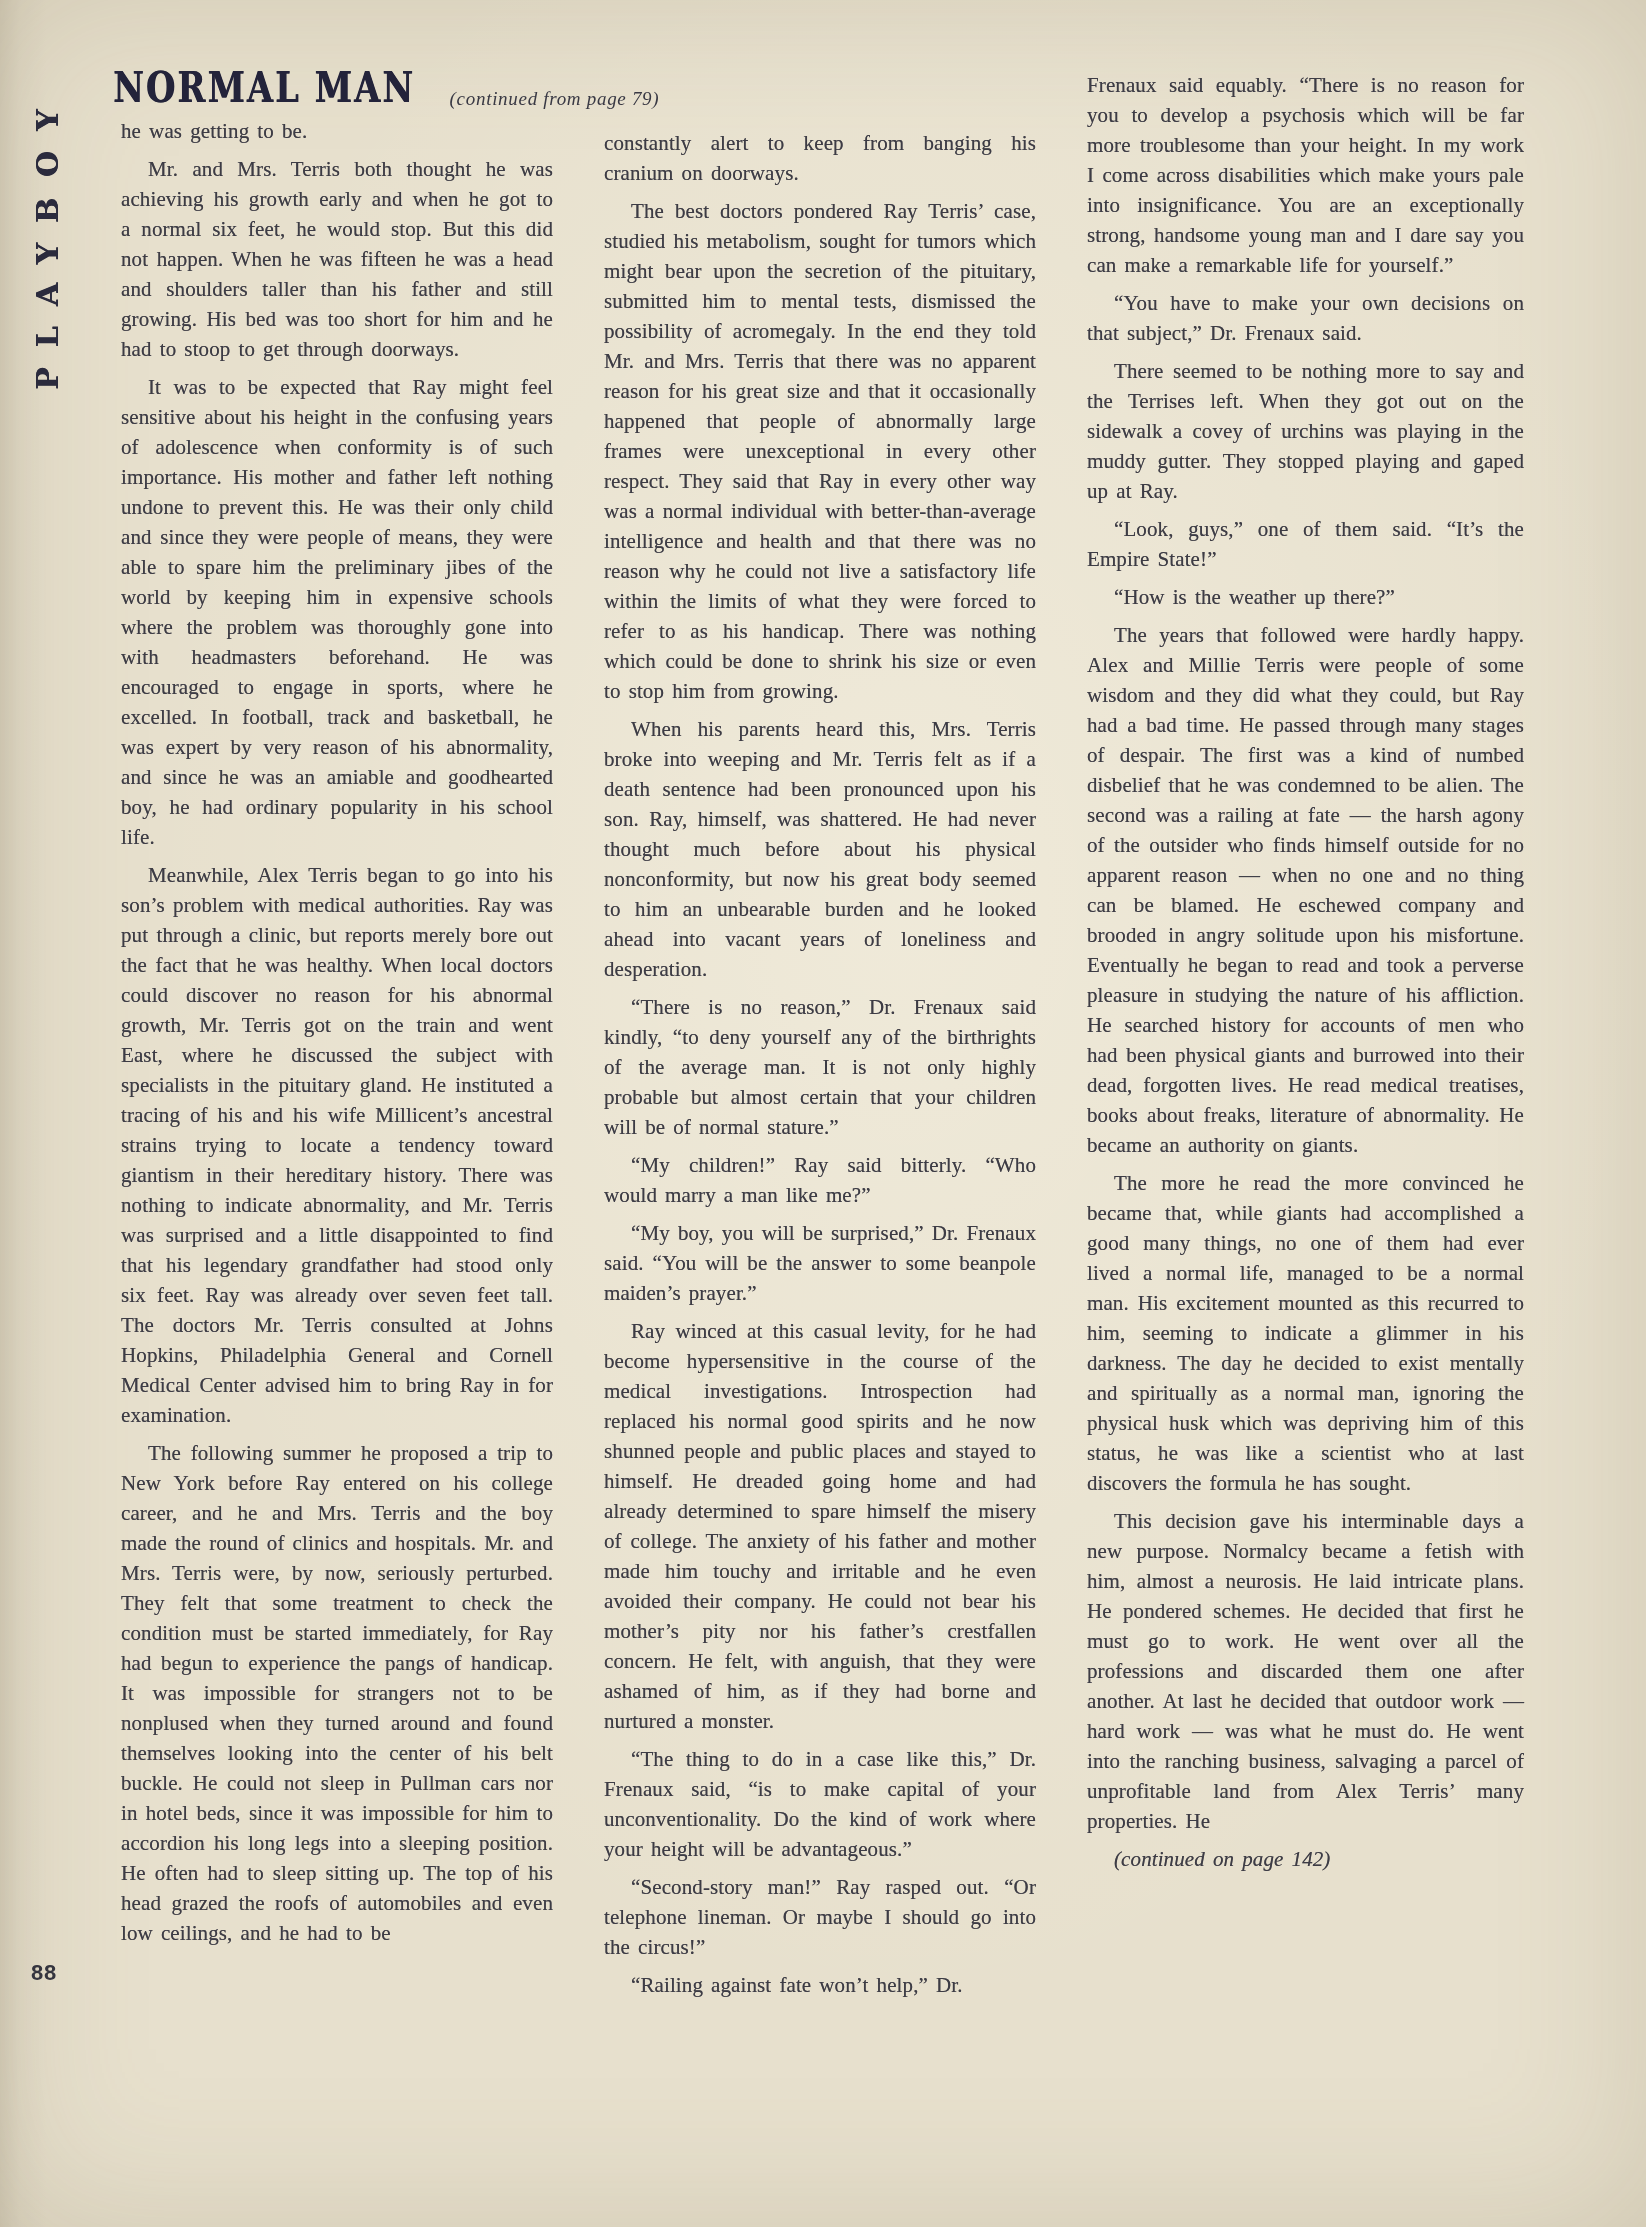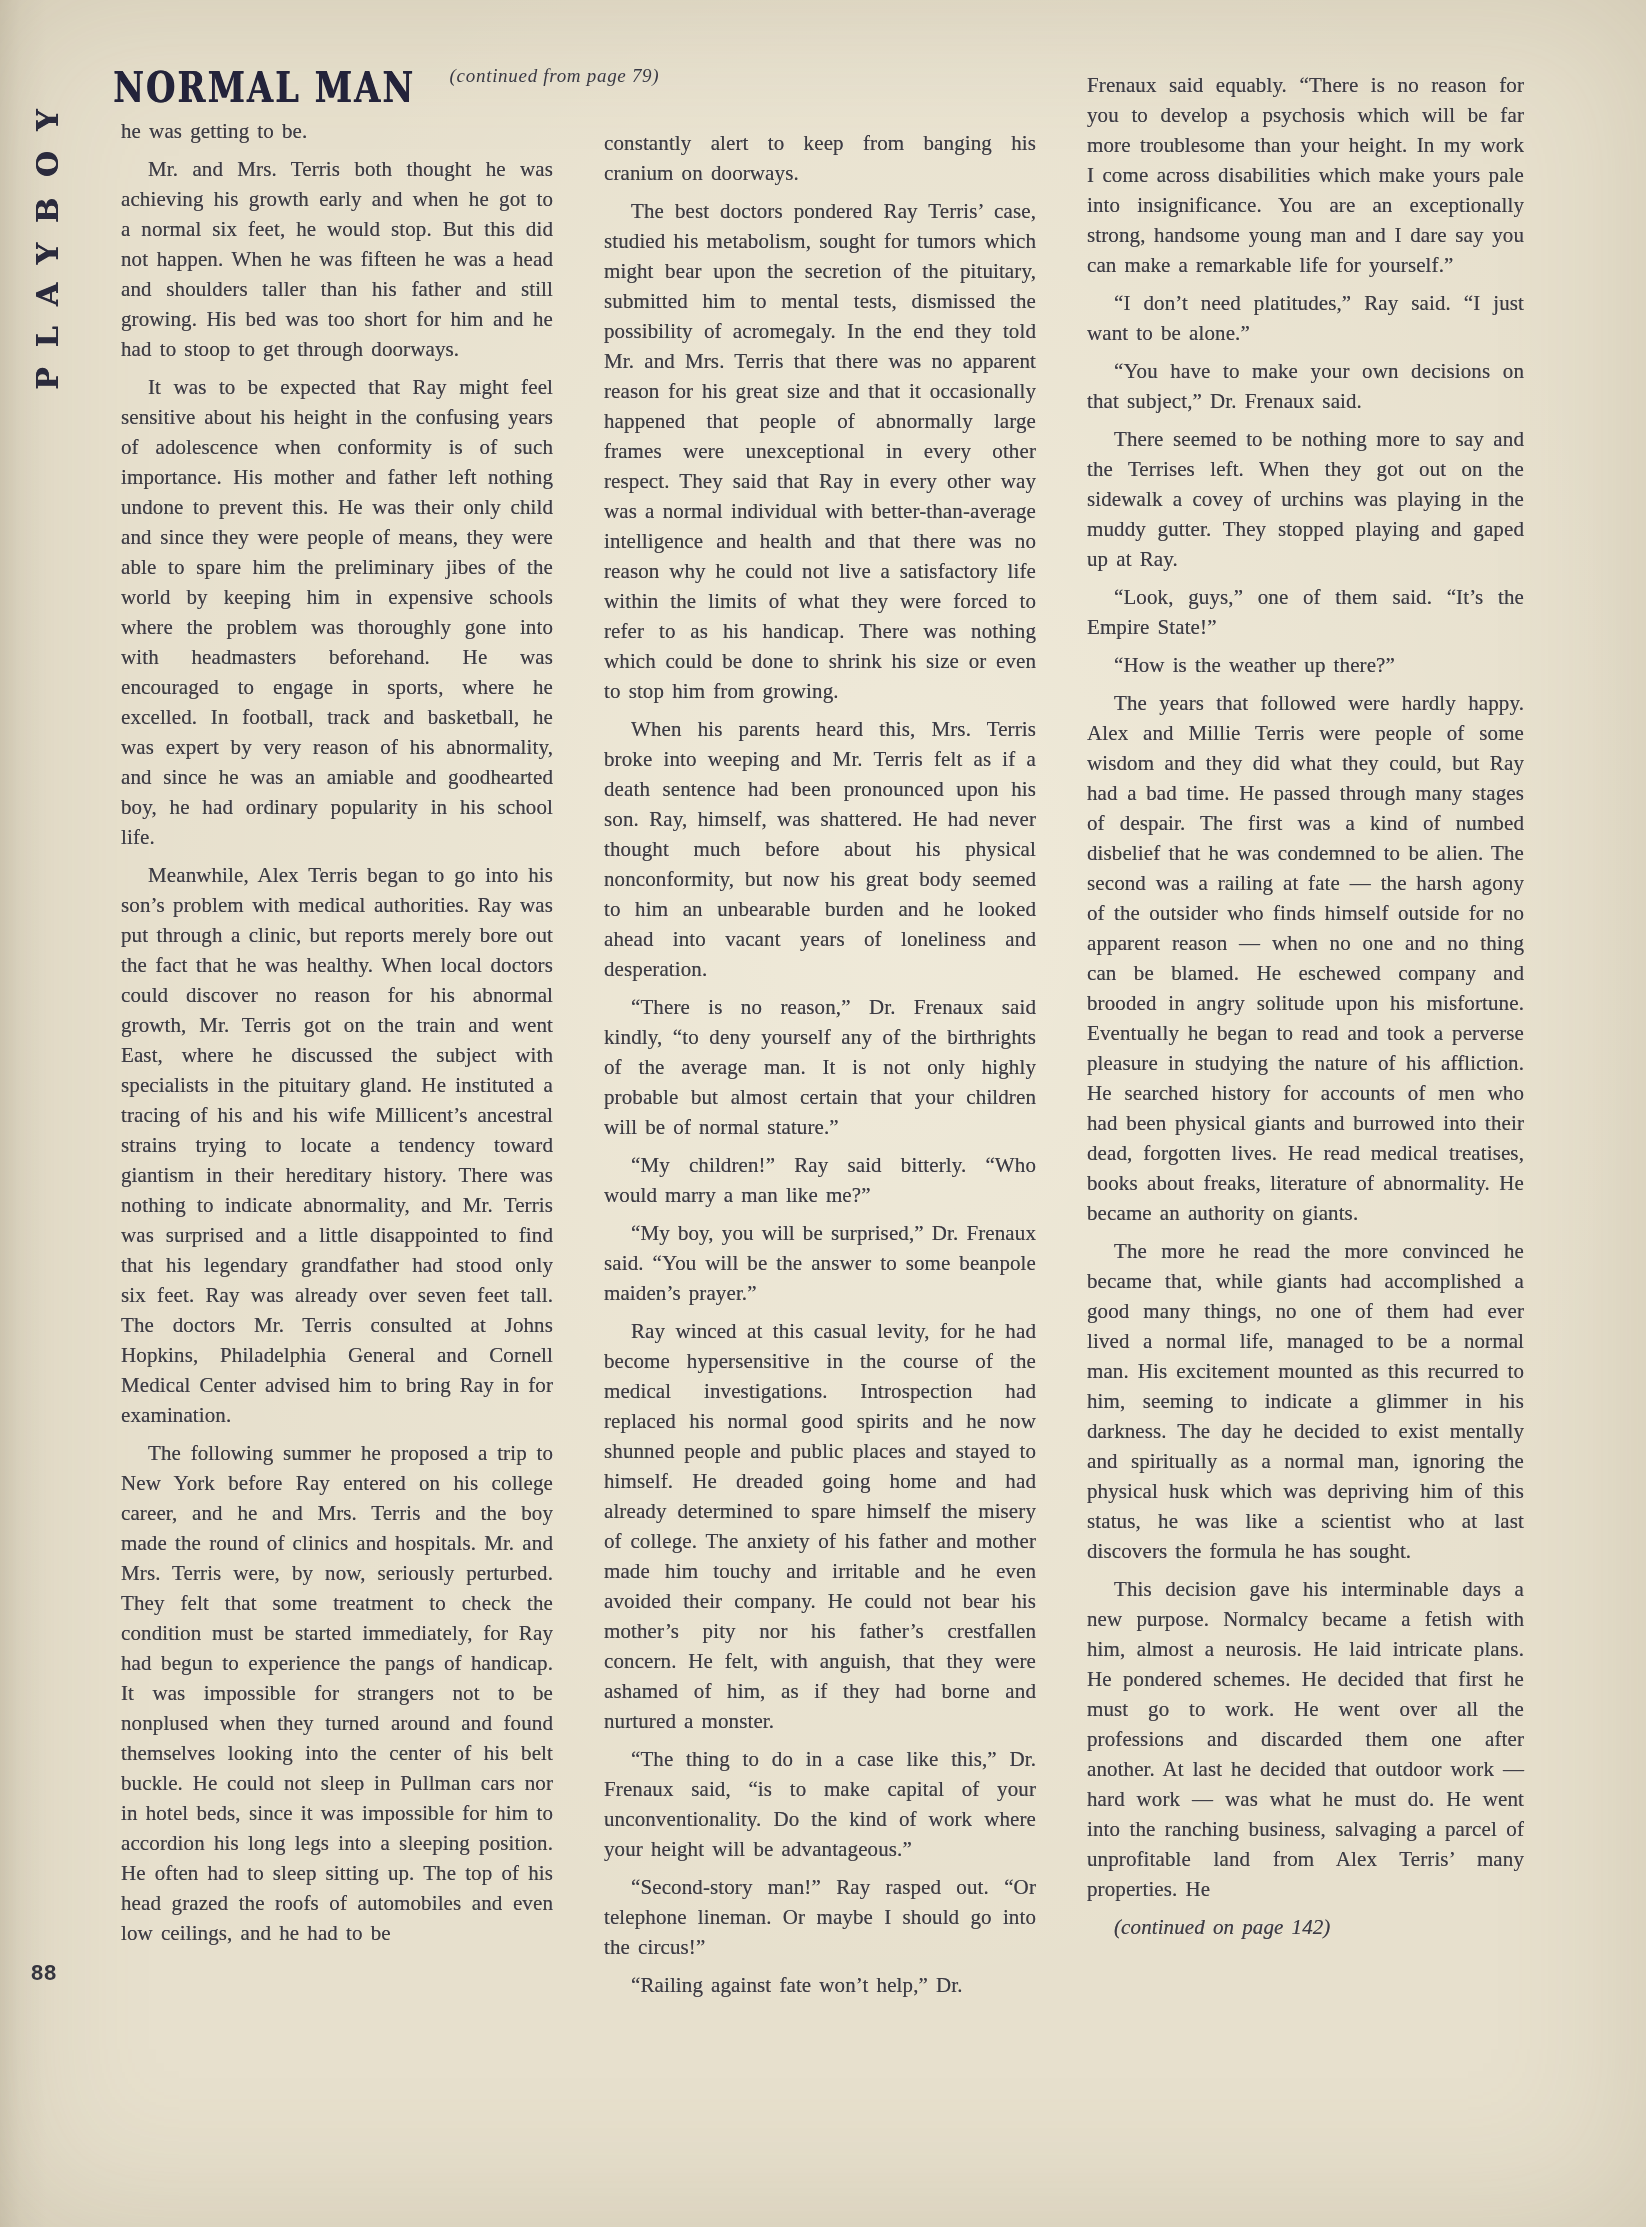--- a/index.html
+++ b/index.html
@@ -36,21 +36,21 @@
     text-shadow: 0.5px 0 currentColor;
     white-space: nowrap;
   }
 
   
   .title-row {
     position: absolute;
     left: 113px;
     top: 65px;
     display: flex;
-    align-items: flex-start;
+    align-items: flex-end;
     white-space: nowrap;
   }
   .article-title {
     display: inline-block;
     font-family: "DejaVu Serif", serif;
     font-weight: bold;
     font-size: 42px;
     letter-spacing: 2.7px;
     color: #23233a;
     transform: scale(0.80, 1.02);
@@ -129,21 +129,20 @@
     <p>“My children!” Ray said bitterly. “Who would marry a man like me?”</p>
     <p>“My boy, you will be surprised,” Dr. Frenaux said. “You will be the answer to some beanpole maiden’s prayer.”</p>
     <p>Ray winced at this casual levity, for he had become hypersensitive in the course of the medical investigations. Introspection had replaced his normal good spirits and he now shunned people and public places and stayed to himself. He dreaded going home and had already determined to spare himself the misery of college. The anxiety of his father and mother made him touchy and irritable and he even avoided their company. He could not bear his mother’s pity nor his father’s crestfallen concern. He felt, with anguish, that they were ashamed of him, as if they had borne and nurtured a monster.</p>
     <p>“The thing to do in a case like this,” Dr. Frenaux said, “is to make capital of your unconventionality. Do the kind of work where your height will be advantageous.”</p>
     <p>“Second-story man!” Ray rasped out. “Or telephone lineman. Or maybe I should go into the circus!”</p>
     <p>“Railing against fate won’t help,” Dr.</p>
   </div>
 
   <div class="col col-3">
     <p class="cont">Frenaux said equably. “There is no reason for you to develop a psychosis which will be far more troublesome than your height. In my work I come across disabilities which make yours pale into insignificance. You are an exceptionally strong, handsome young man and I dare say you can make a remarkable life for yourself.”</p>
-    <p>“I don’t need platitudes,” Ray said. “I just want to be alone.”</p>
     <p>“You have to make your own decisions on that subject,” Dr. Frenaux said.</p>
     <p>There seemed to be nothing more to say and the Terrises left. When they got out on the sidewalk a covey of urchins was playing in the muddy gutter. They stopped playing and gaped up at Ray.</p>
     <p>“Look, guys,” one of them said. “It’s the Empire State!”</p>
     <p>“How is the weather up there?”</p>
     <p>The years that followed were hardly happy. Alex and Millie Terris were people of some wisdom and they did what they could, but Ray had a bad time. He passed through many stages of despair. The first was a kind of numbed disbelief that he was condemned to be alien. The second was a railing at fate — the harsh agony of the outsider who finds himself outside for no apparent reason — when no one and no thing can be blamed. He eschewed company and brooded in angry solitude upon his misfortune. Eventually he began to read and took a perverse pleasure in studying the nature of his affliction. He searched history for accounts of men who had been physical giants and burrowed into their dead, forgotten lives. He read medical treatises, books about freaks, literature of abnormality. He became an authority on giants.</p>
     <p>The more he read the more convinced he became that, while giants had accomplished a good many things, no one of them had ever lived a normal life, managed to be a normal man. His excitement mounted as this recurred to him, seeming to indicate a glimmer in his darkness. The day he decided to exist mentally and spiritually as a normal man, ignoring the physical husk which was depriving him of this status, he was like a scientist who at last discovers the formula he has sought.</p>
     <p>This decision gave his interminable days a new purpose. Normalcy became a fetish with him, almost a neurosis. He laid intricate plans. He pondered schemes. He decided that first he must go to work. He went over all the professions and discarded them one after another. At last he decided that outdoor work — hard work — was what he must do. He went into the ranching business, salvaging a parcel of unprofitable land from Alex Terris’ many properties. He</p>
     <p class="footer-cont">(continued on page 142)</p>
   </div>
 

